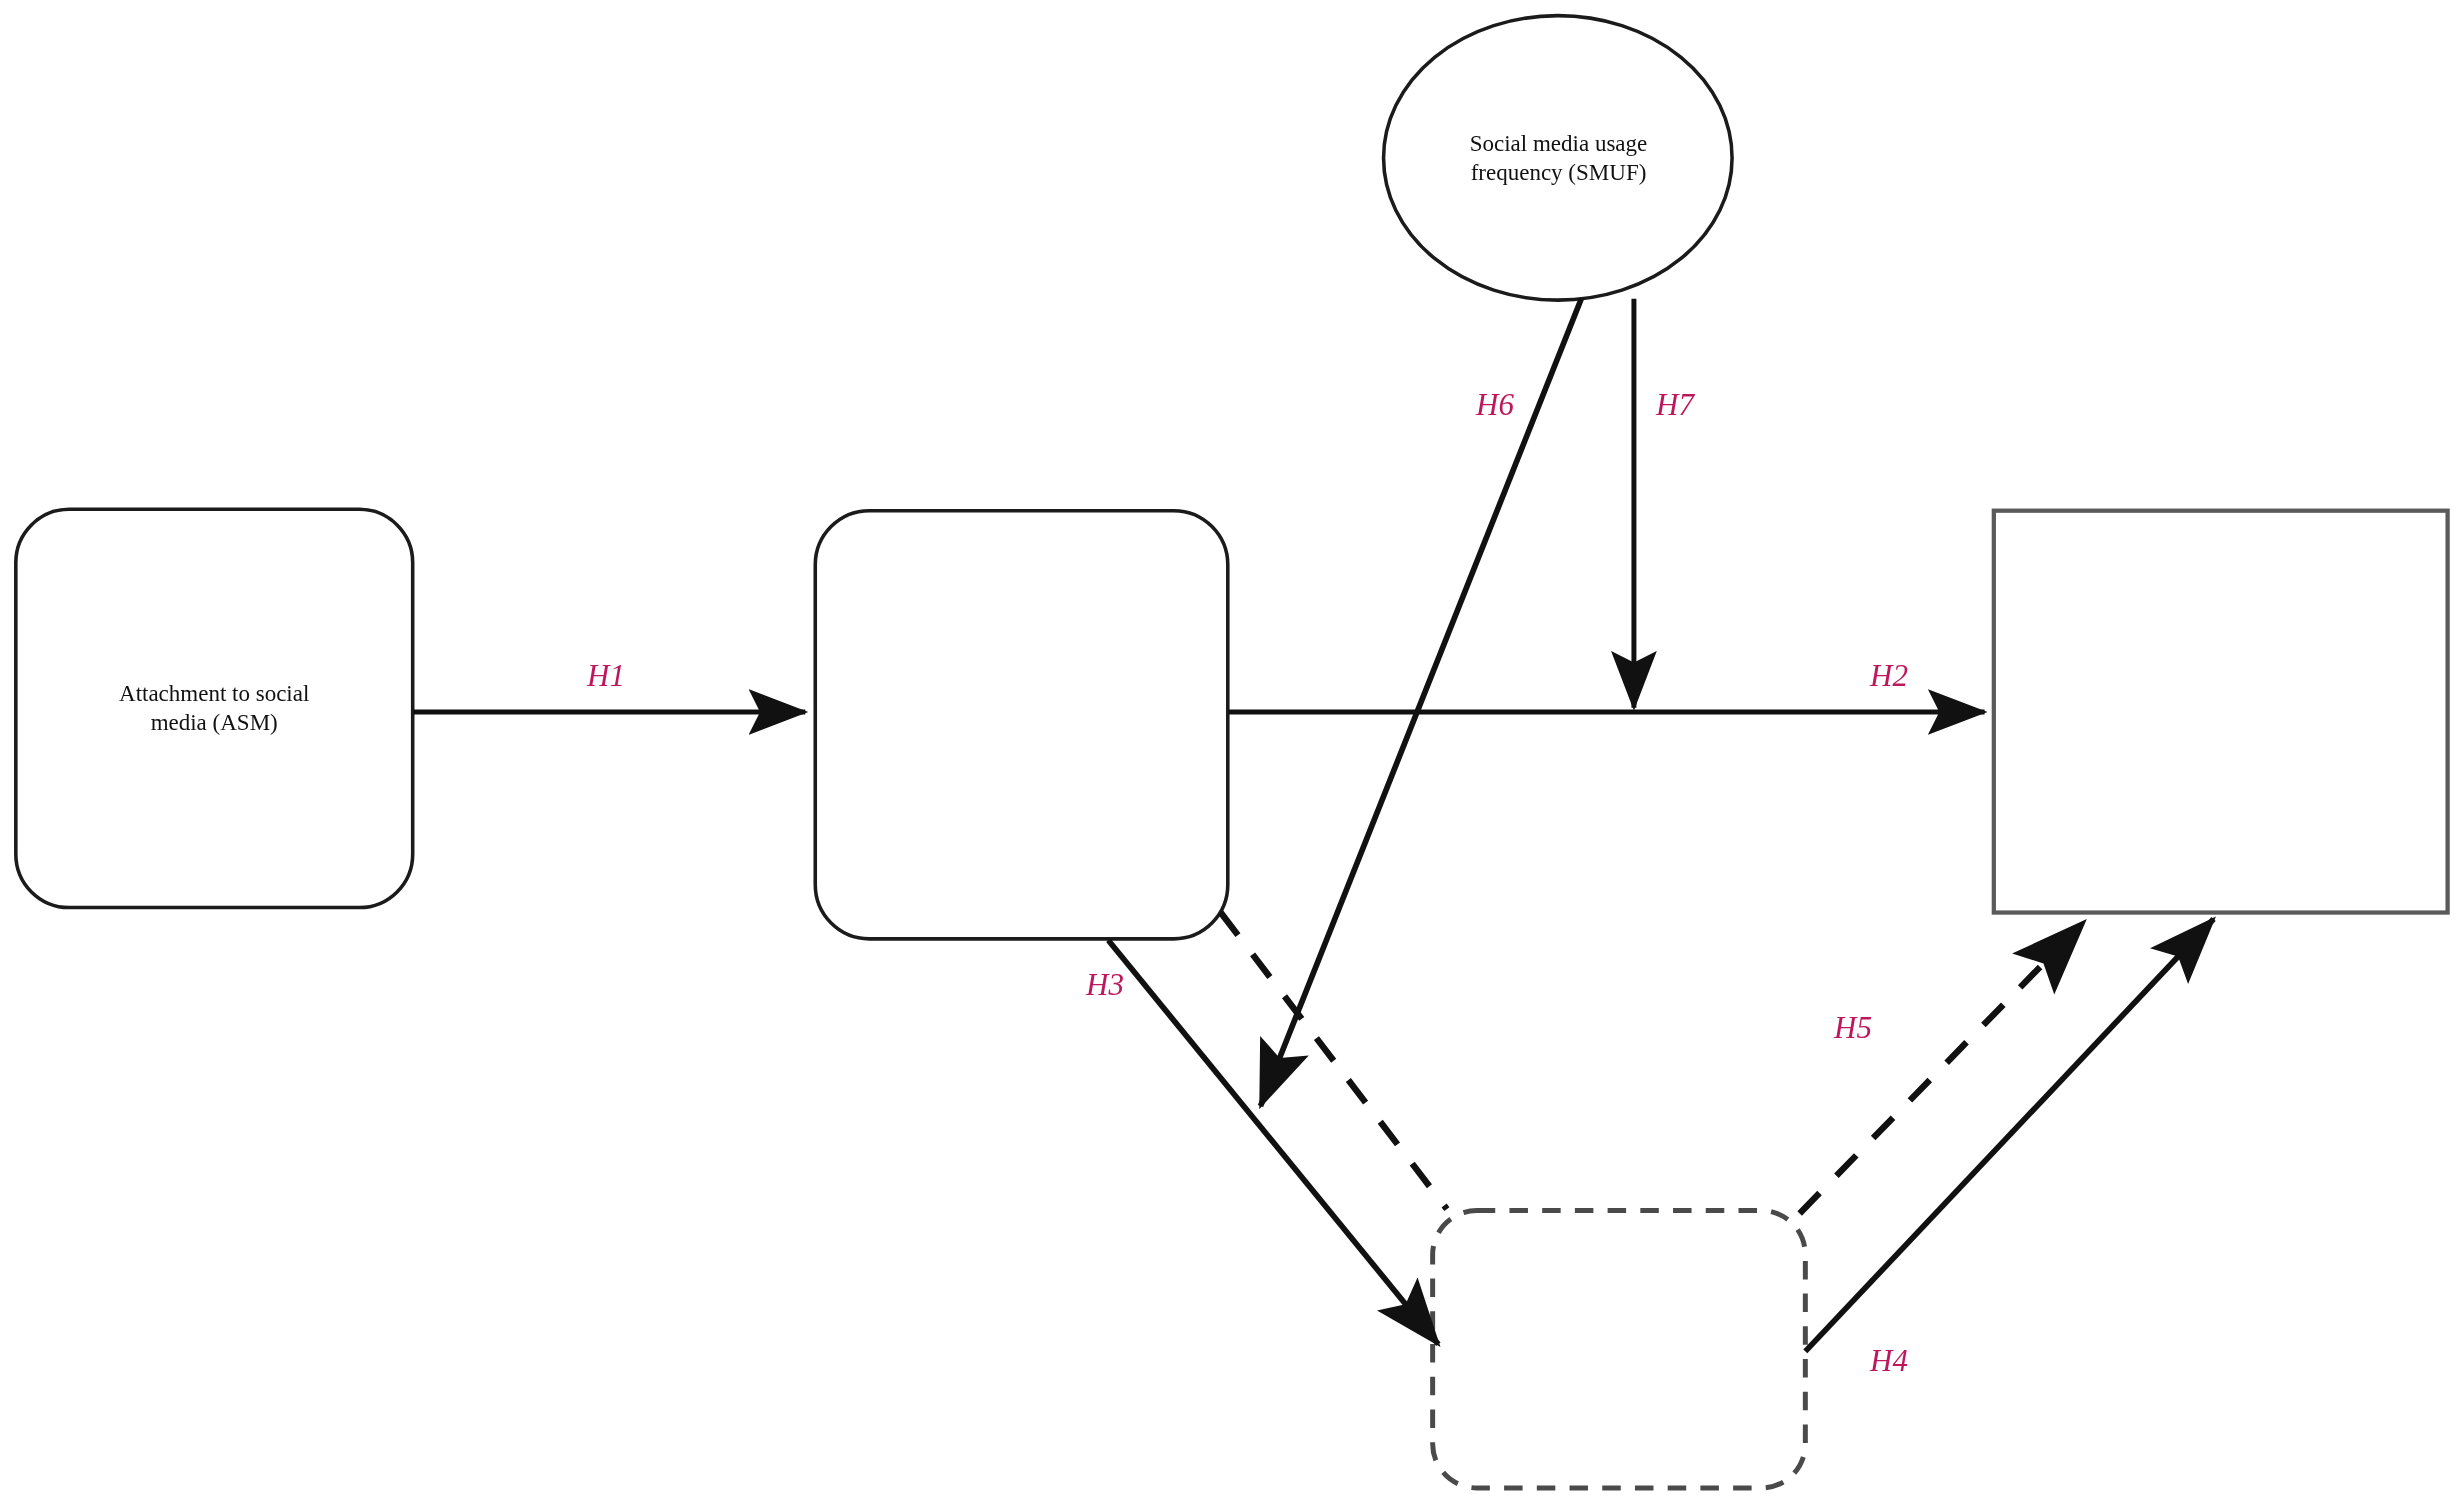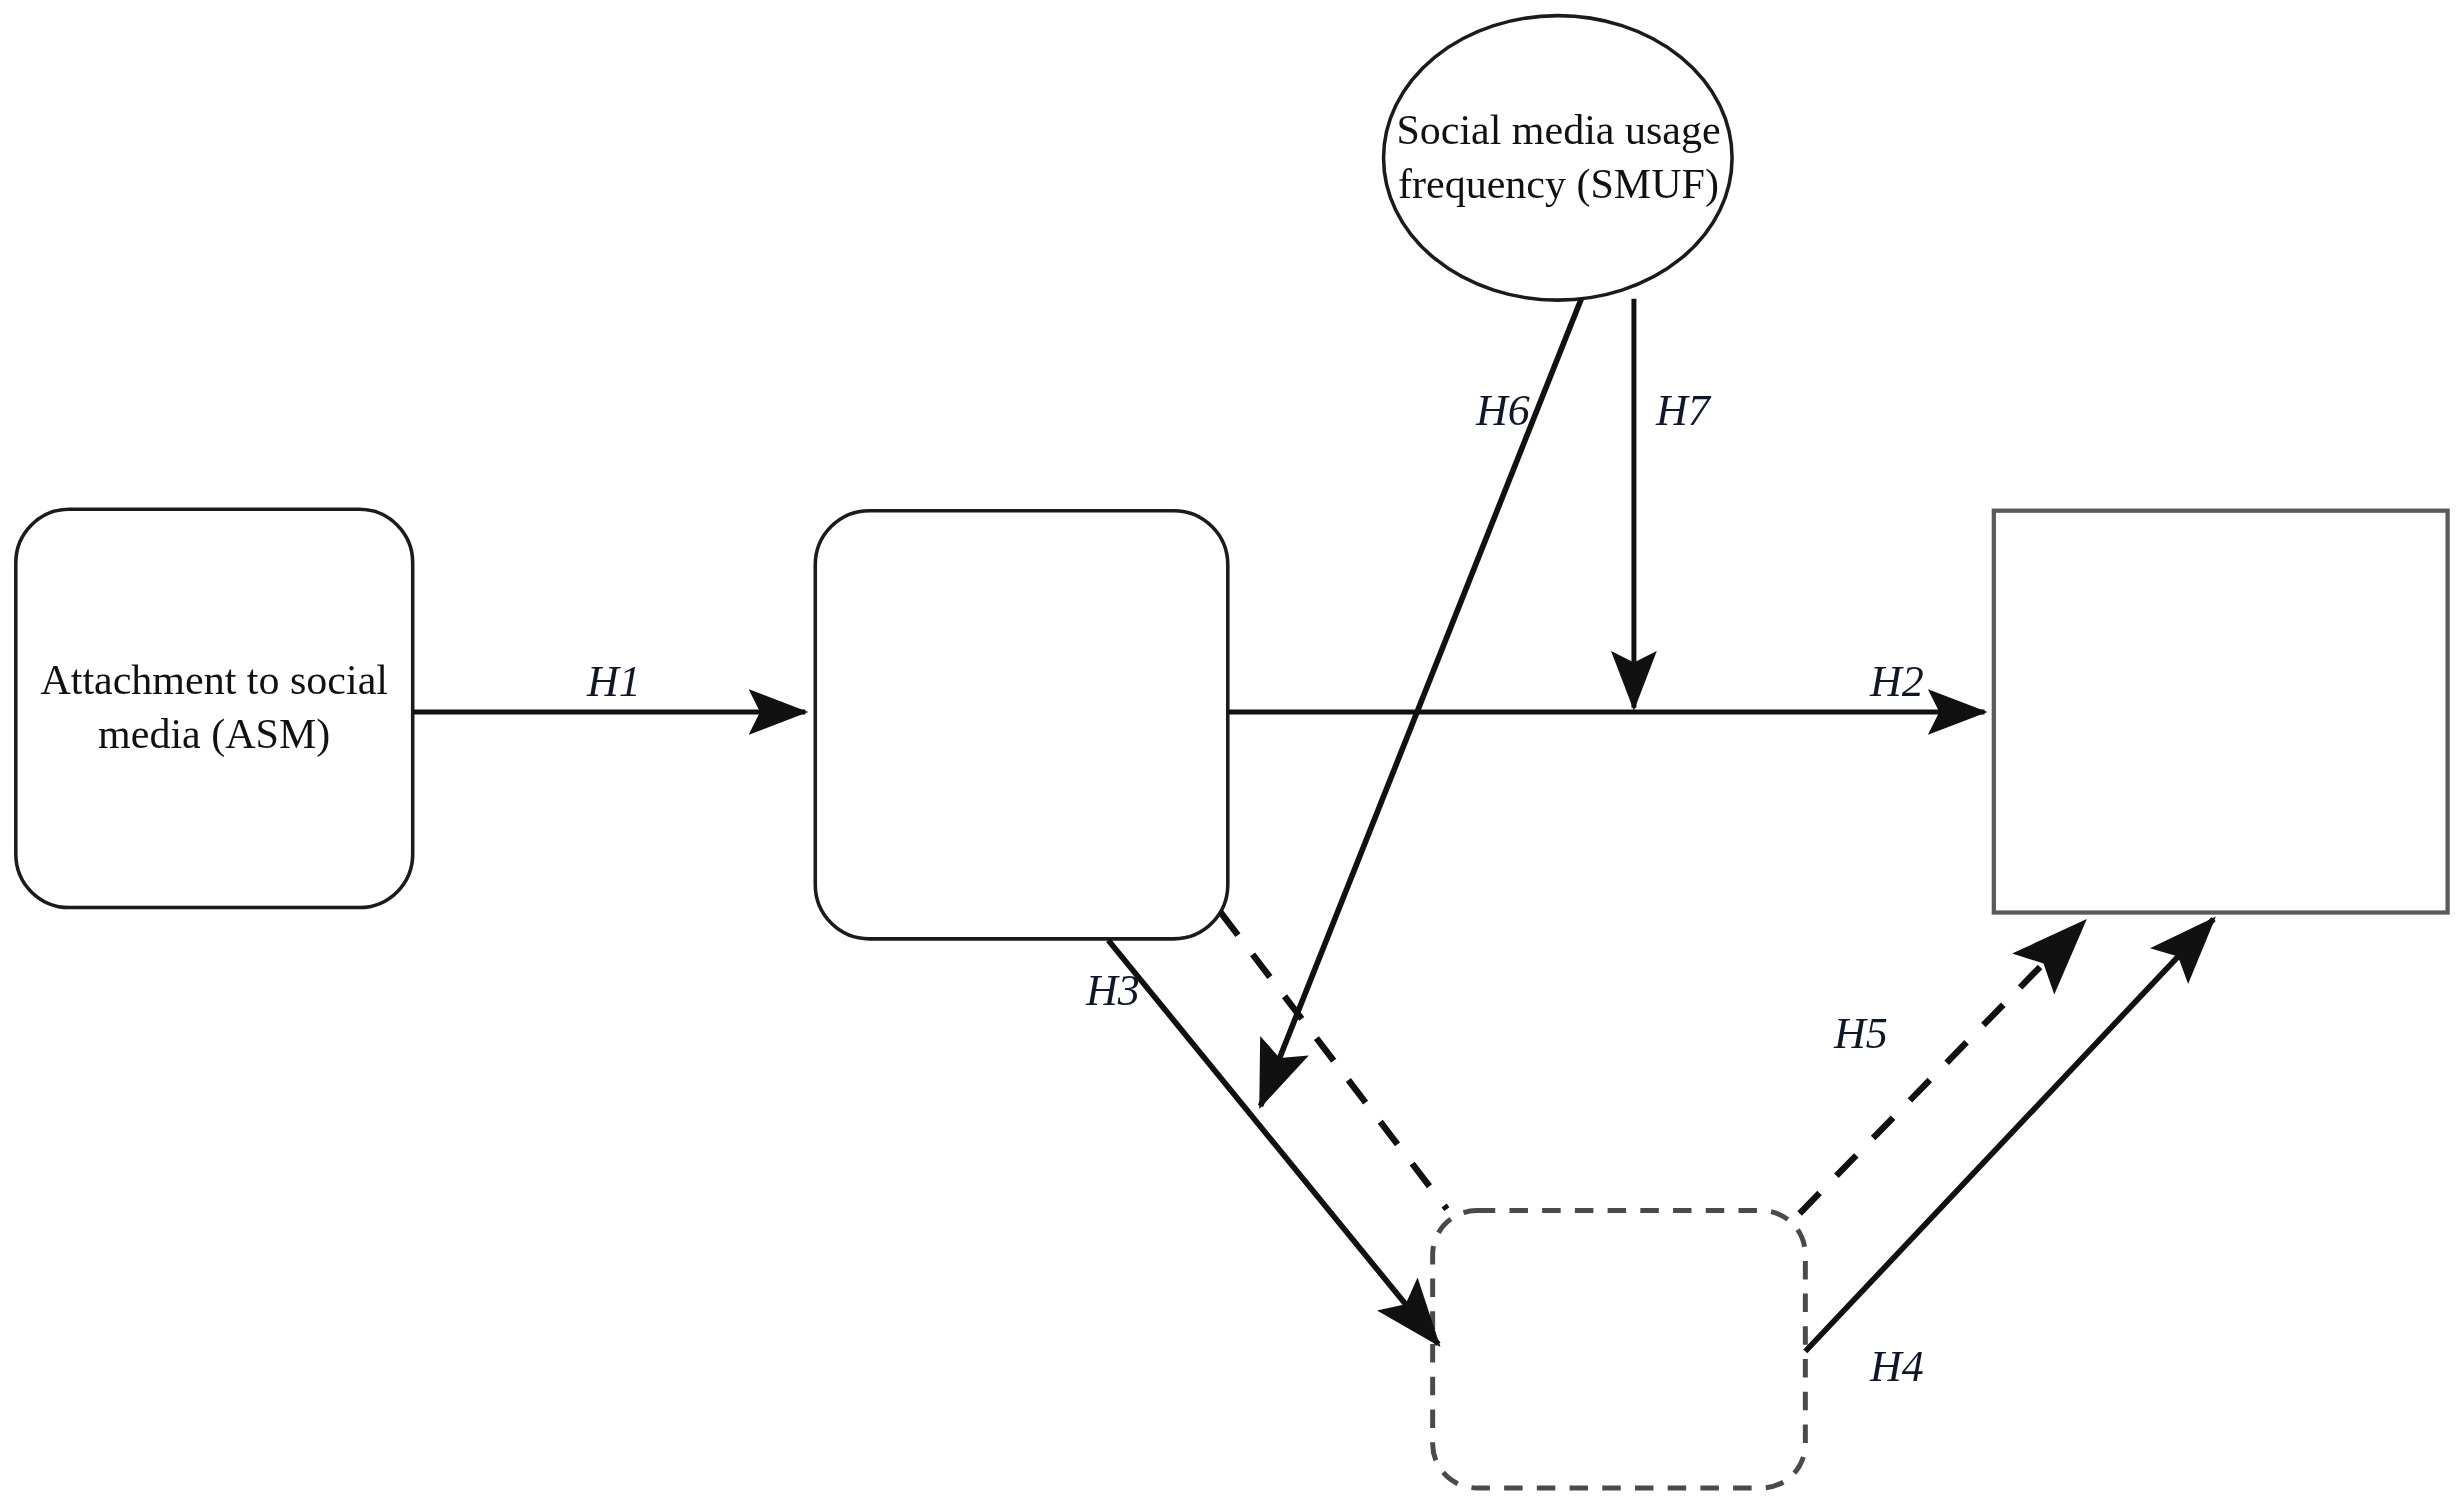--- a/index.html
+++ b/index.html
@@ -10,31 +10,31 @@
     font-family:"Liberation Serif","DejaVu Serif",serif;
     overflow:hidden;
   }
   #diagram{position:absolute;left:0;top:0;width:2462px;height:1510px;}
   .node-label{
     position:absolute;
     display:flex;align-items:center;justify-content:center;
     text-align:center;
     color:#111111;
     font-family:"Liberation Serif","DejaVu Serif",serif;
-    font-size:42px;
+    font-size:23px;
     line-height:1.28;
     pointer-events:none;
     white-space:pre-line;
   }
   .h-label{
     position:absolute;
-    color:#0f172a;
+    color:#be185d;
     font-family:"Liberation Serif","DejaVu Serif",serif;
     font-style:italic;
-    font-size:44px;
+    font-size:31px;
     line-height:1;
     white-space:nowrap;
   }
 </style>
 </head>
 <body>
 
 <div id="root">
 
   <svg id="diagram" viewBox="0 0 3461 2123">

